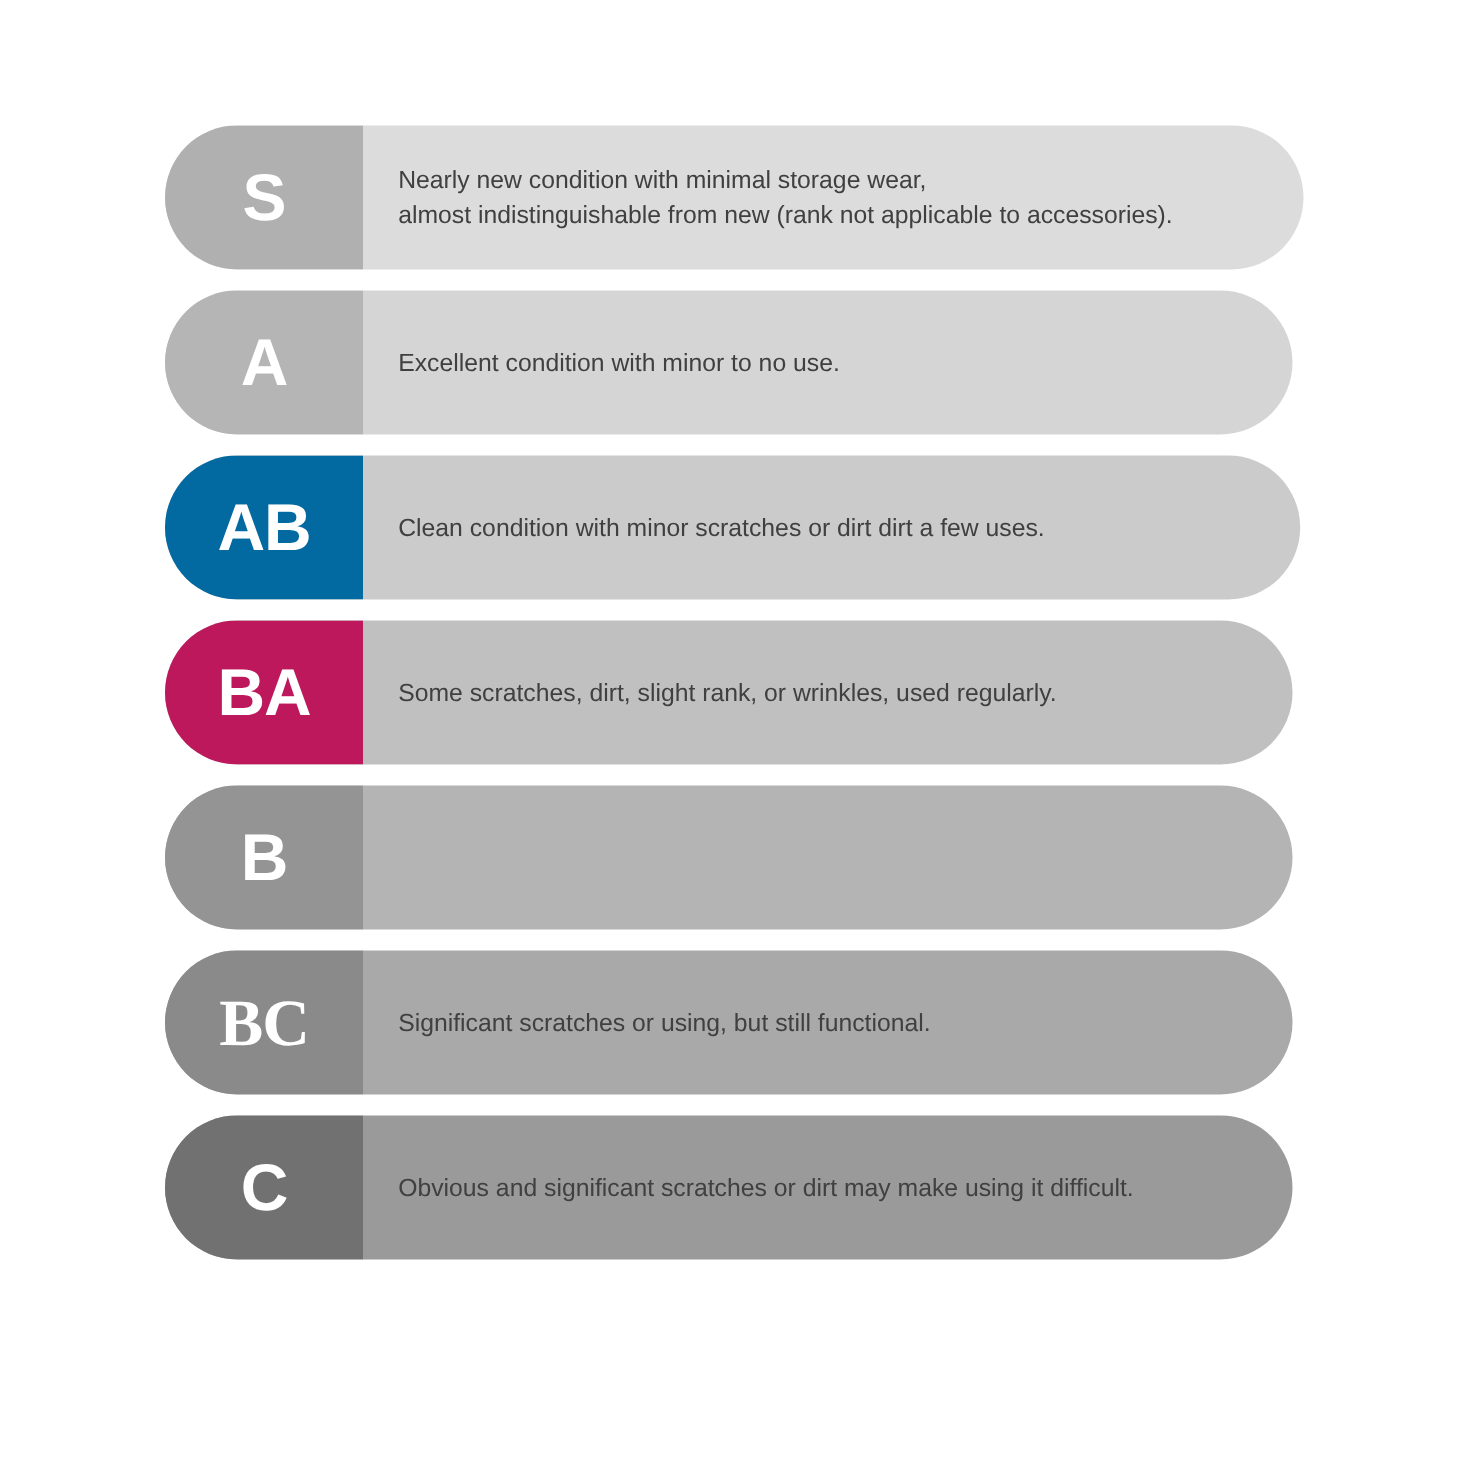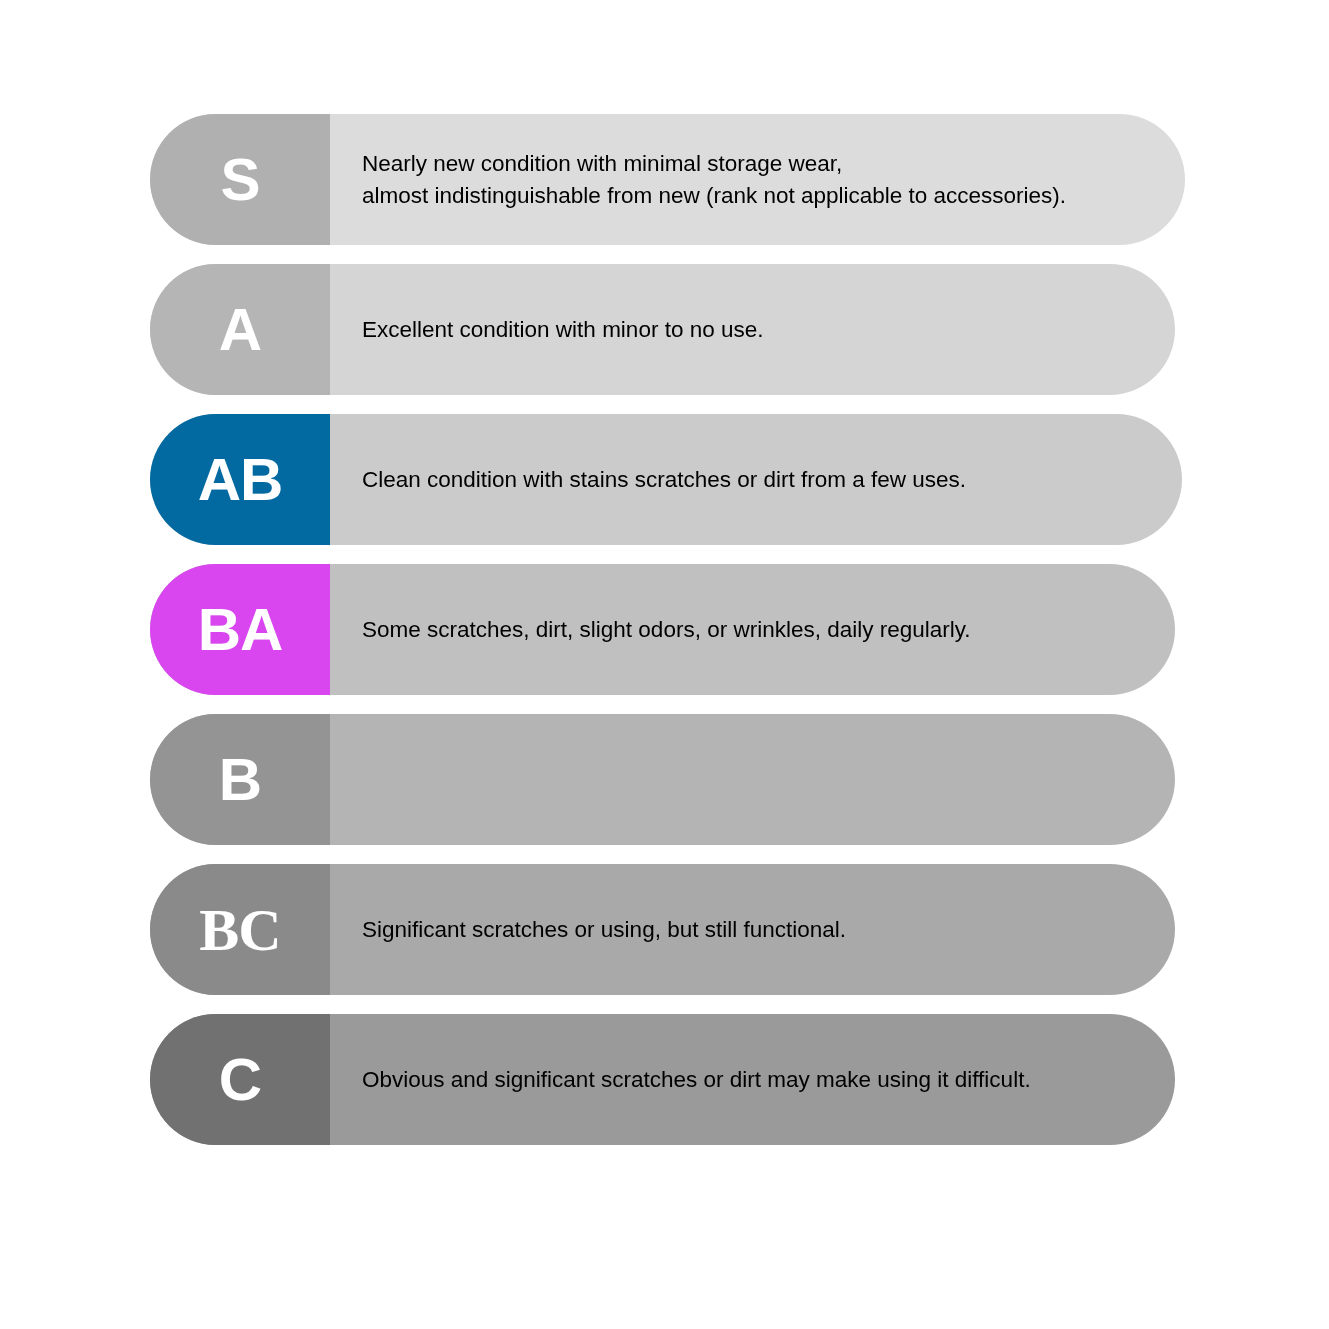--- a/index.html
+++ b/index.html
@@ -39,21 +39,21 @@
     font-size: 60px;
     letter-spacing: -1px;
     line-height: 1;
   }
   .grade-desc {
     flex: 1 1 auto;
     display: flex;
     align-items: center;
     padding-left: 32px;
     padding-right: 28px;
-    color: #000000;
+    color: #404040;
     font-size: 22.5px;
     line-height: 1.38;
     white-space: pre-line;
   }
 </style>
 </head>
 <body>
 
 <div id="grade-chart">
     <div class="grade-row" style="width: 1035px; background: rgb(220, 220, 220);">
@@ -66,27 +66,27 @@
     <div class="grade-row" style="width: 1025px; background: rgb(213, 213, 213);">
       <div class="grade-badge" style="background: rgb(181, 181, 181); flex-basis: 180px; width: 180px;">
         <span>A</span>
       </div>
       <div class="grade-desc">Excellent condition with minor to no use.</div>
     </div>
     <div class="grade-row" style="width: 1032px; background: rgb(203, 203, 203);">
       <div class="grade-badge" style="background: #0369a1; flex-basis: 180px; width: 180px;">
         <span>AB</span>
       </div>
-      <div class="grade-desc">Clean condition with stains scratches or dirt from a few uses.</div>
+      <div class="grade-desc">Clean condition with minor scratches or dirt dirt a few uses.</div>
     </div>
     <div class="grade-row" style="width: 1025px; background: rgb(192, 192, 192);">
-      <div class="grade-badge" style="background: #d946ef; flex-basis: 180px; width: 180px;">
+      <div class="grade-badge" style="background: #be185d; flex-basis: 180px; width: 180px;">
         <span>BA</span>
       </div>
-      <div class="grade-desc">Some scratches, dirt, slight odors, or wrinkles, daily regularly.</div>
+      <div class="grade-desc">Some scratches, dirt, slight rank, or wrinkles, used regularly.</div>
     </div>
     <div class="grade-row" style="width: 1025px; background: rgb(180, 180, 180);">
       <div class="grade-badge" style="background: rgb(148, 148, 148); flex-basis: 180px; width: 180px;">
         <span>B</span>
       </div>
     </div>
     <div class="grade-row" style="width: 1025px; background: rgb(169, 169, 169);">
       <div class="grade-badge" style="background: rgb(138, 138, 138); flex-basis: 180px; width: 180px; font-family: Liberation Serif, serif;">
         <span>BC</span>
       </div>

